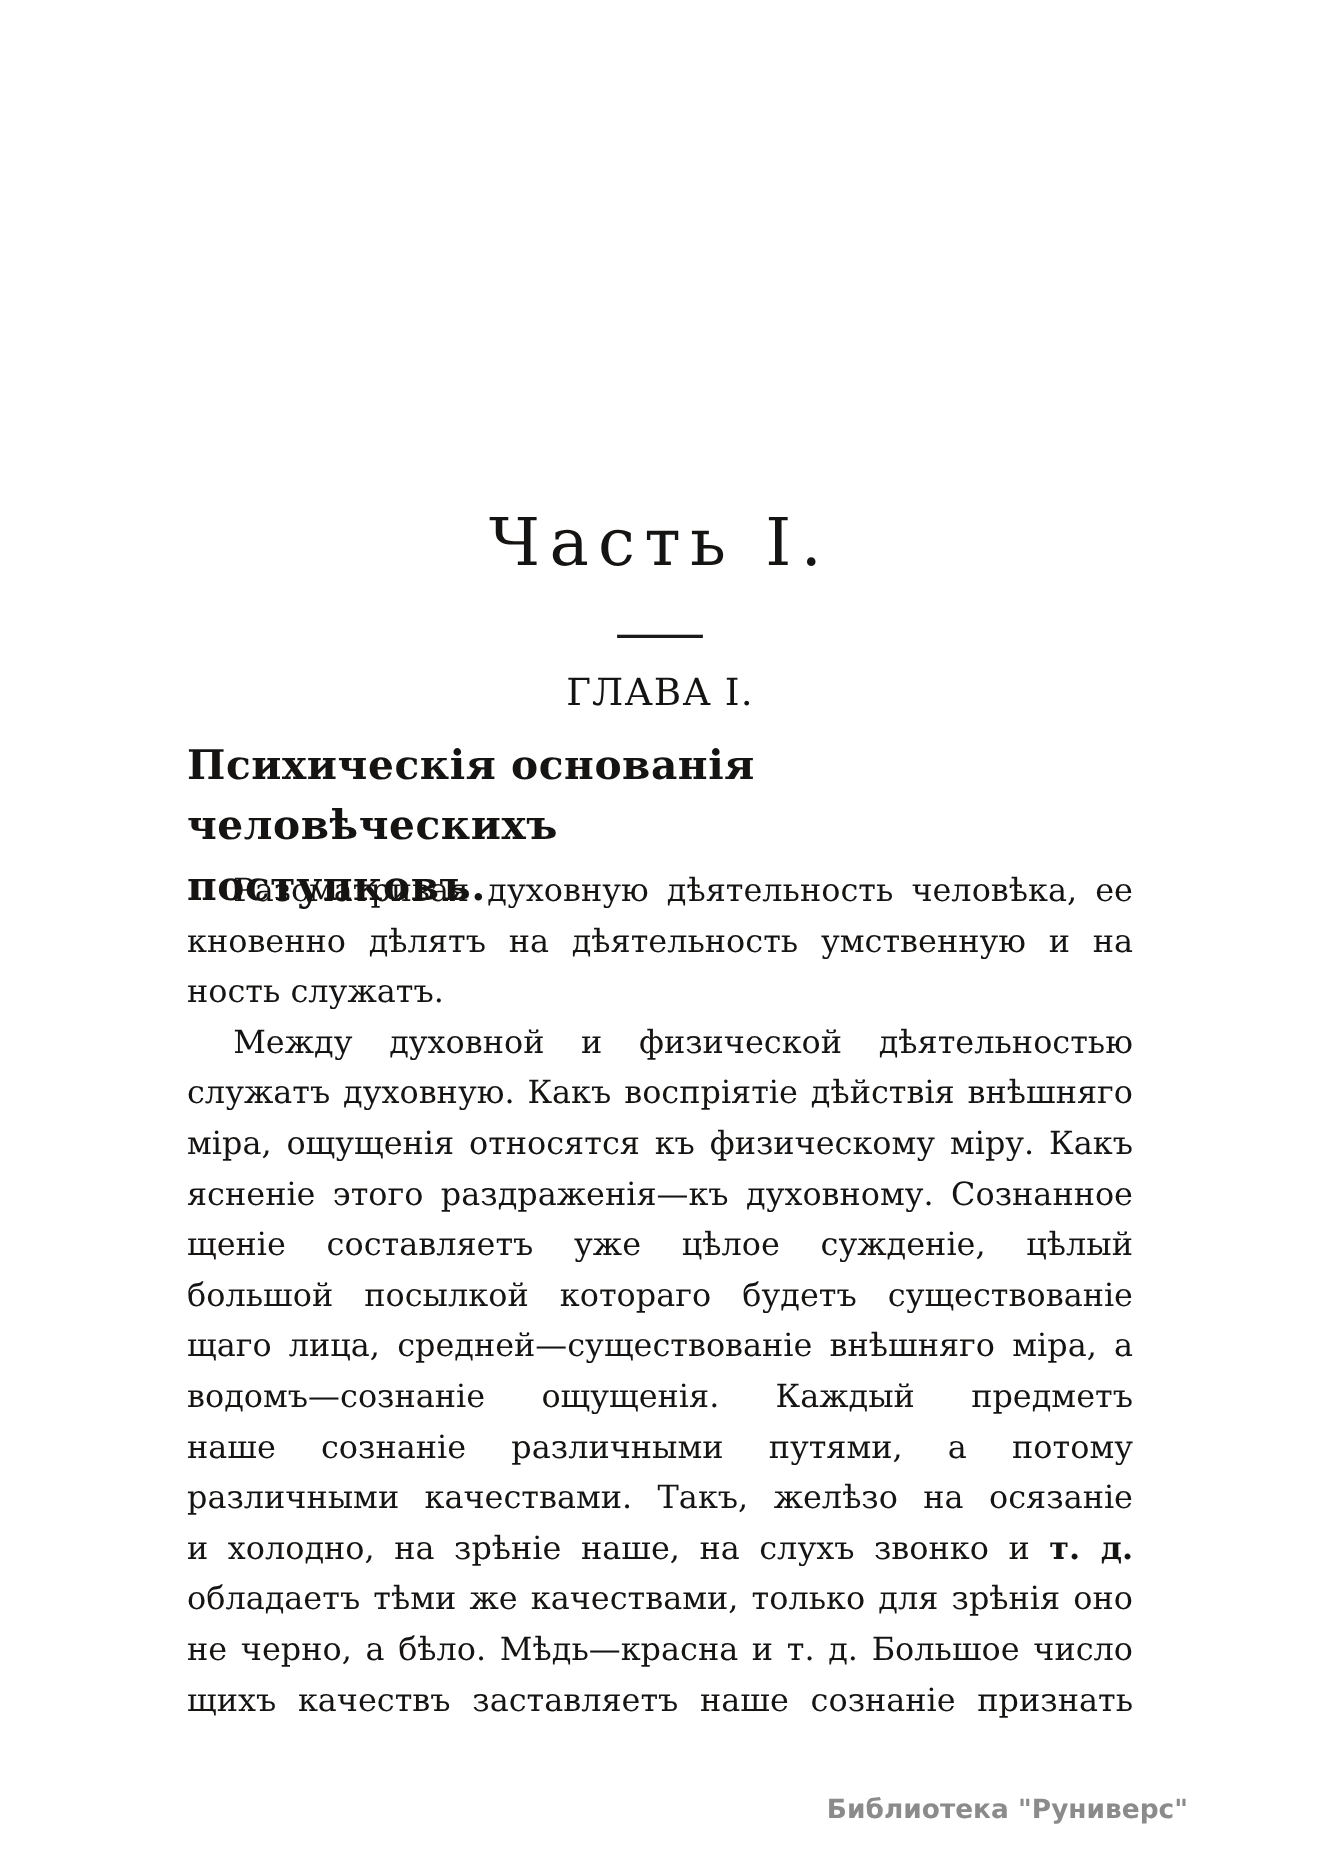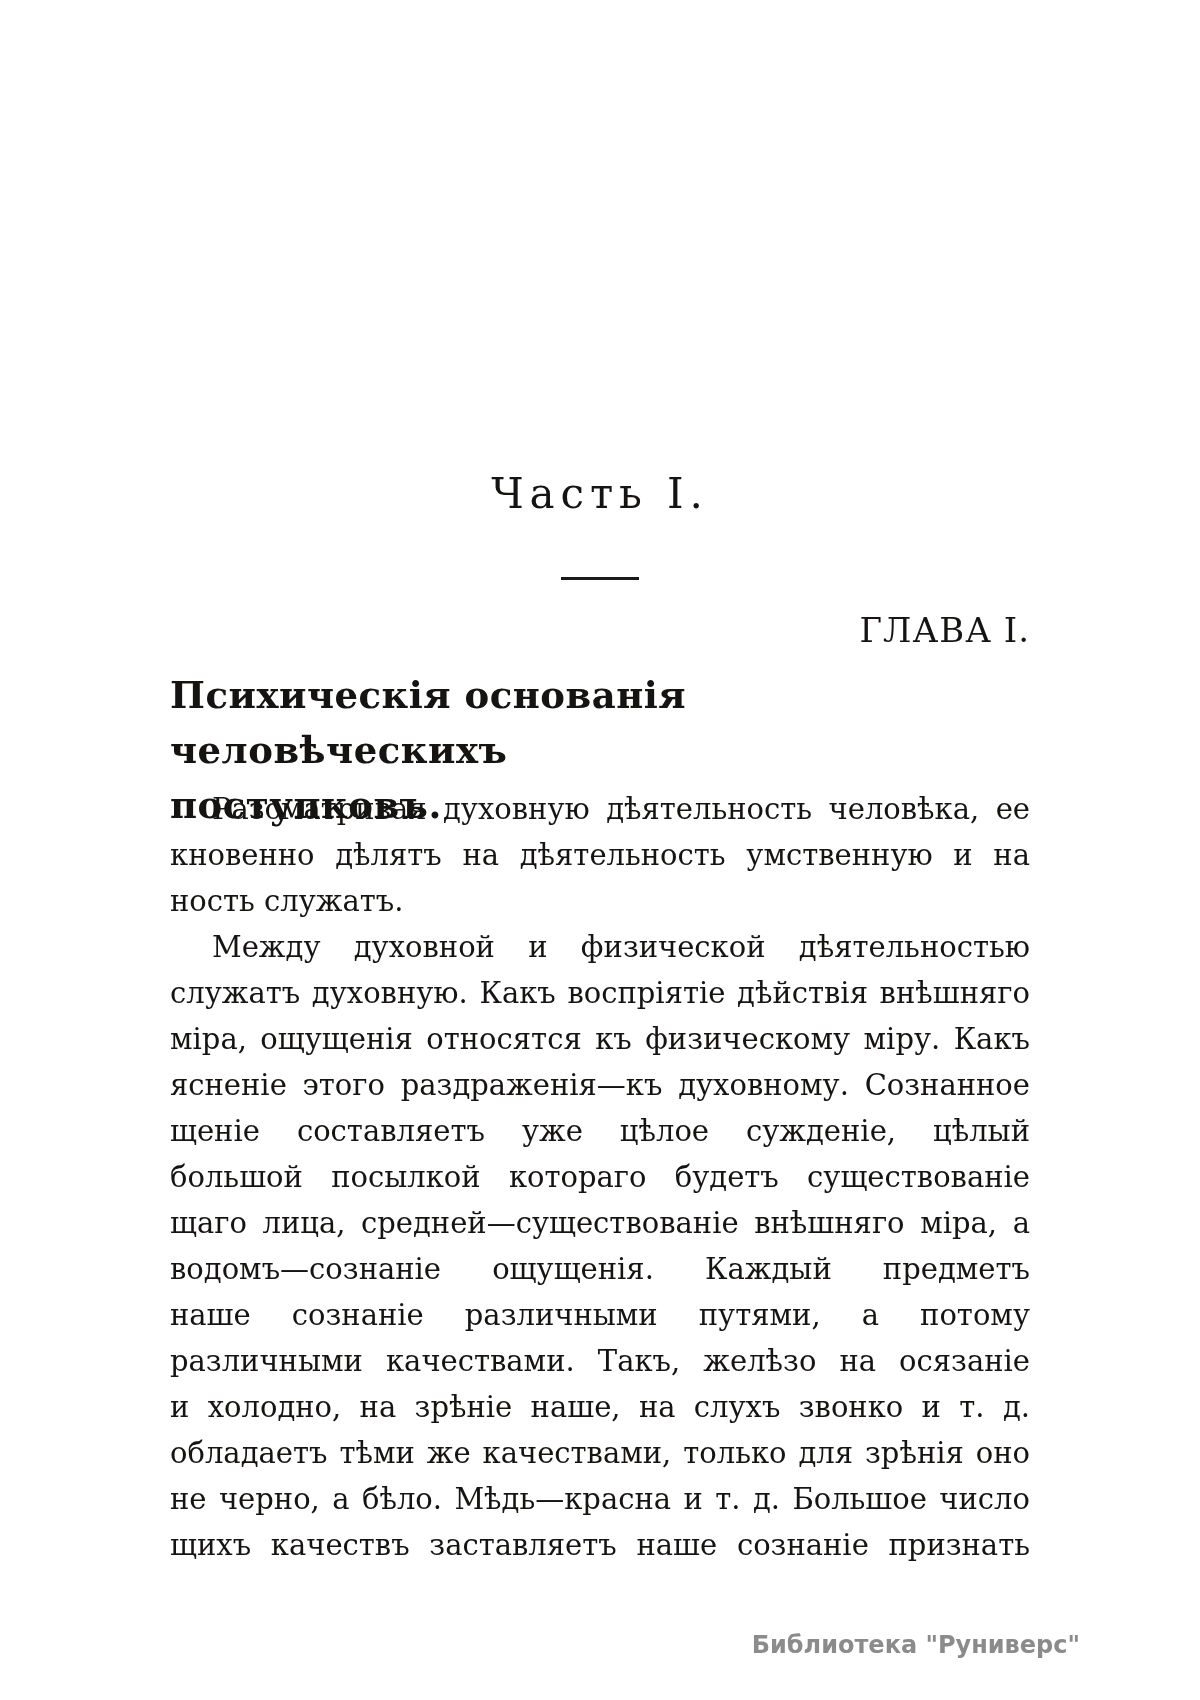--- a/index.html
+++ b/index.html
@@ -15,39 +15,39 @@
     color: #161412;
     font-family: "DejaVu Serif", serif;
     overflow: hidden;
   }
   .part-title {
     position: absolute;
     top: 462px;
     left: 170px;
     width: 860px;
     text-align: center;
-    font-size: 42px;
+    font-size: 60px;
     line-height: 64px;
     letter-spacing: 0.14em;
     white-space: nowrap;
   }
   .divider {
     position: absolute;
     top: 577px;
     left: 561px;
     width: 78px;
     height: 3px;
     background: #1a1a1a;
   }
   .chapter-title {
     position: absolute;
     top: 610px;
     left: 170px;
     width: 860px;
-    text-align: right;
+    text-align: center;
     font-size: 34px;
     line-height: 40px;
     letter-spacing: 1px;
   }
   .section-title {
     position: absolute;
     top: 668px;
     left: 170px;
     width: 860px;
     font-weight: bold;
@@ -70,21 +70,21 @@
     box-sizing: border-box;
     overflow: hidden;
   }
   .body-text .line.indent {
     padding-left: 42px;
   }
   .body-text .line.para-end {
     text-align-last: left;
   }
   .body-text .bold {
-    font-weight: normal;
+    font-weight: bold;
   }
   .watermark {
     position: absolute;
     top: 1630px;
     right: 120px;
     font-family: "DejaVu Sans", sans-serif;
     font-weight: bold;
     font-size: 24px;
     line-height: 30px;
     white-space: nowrap;

